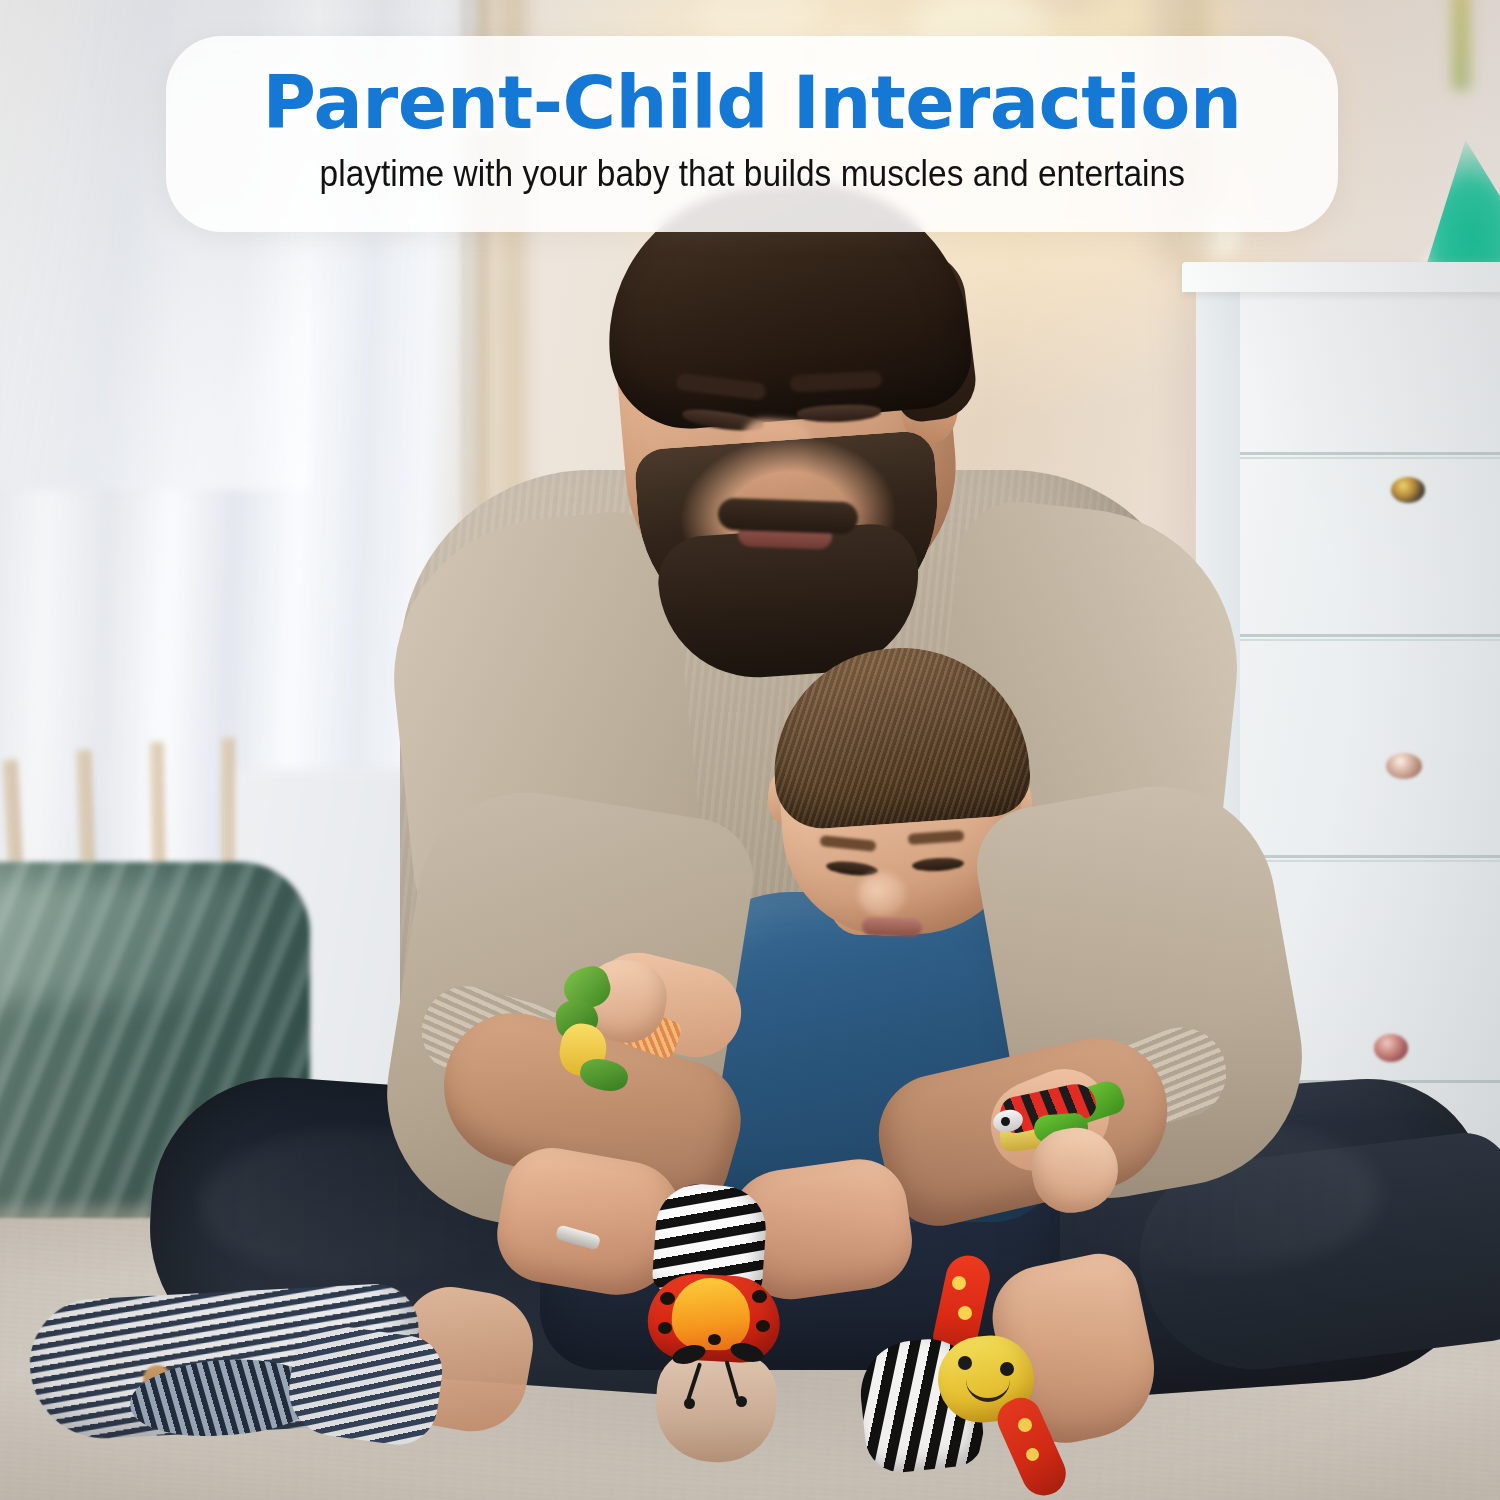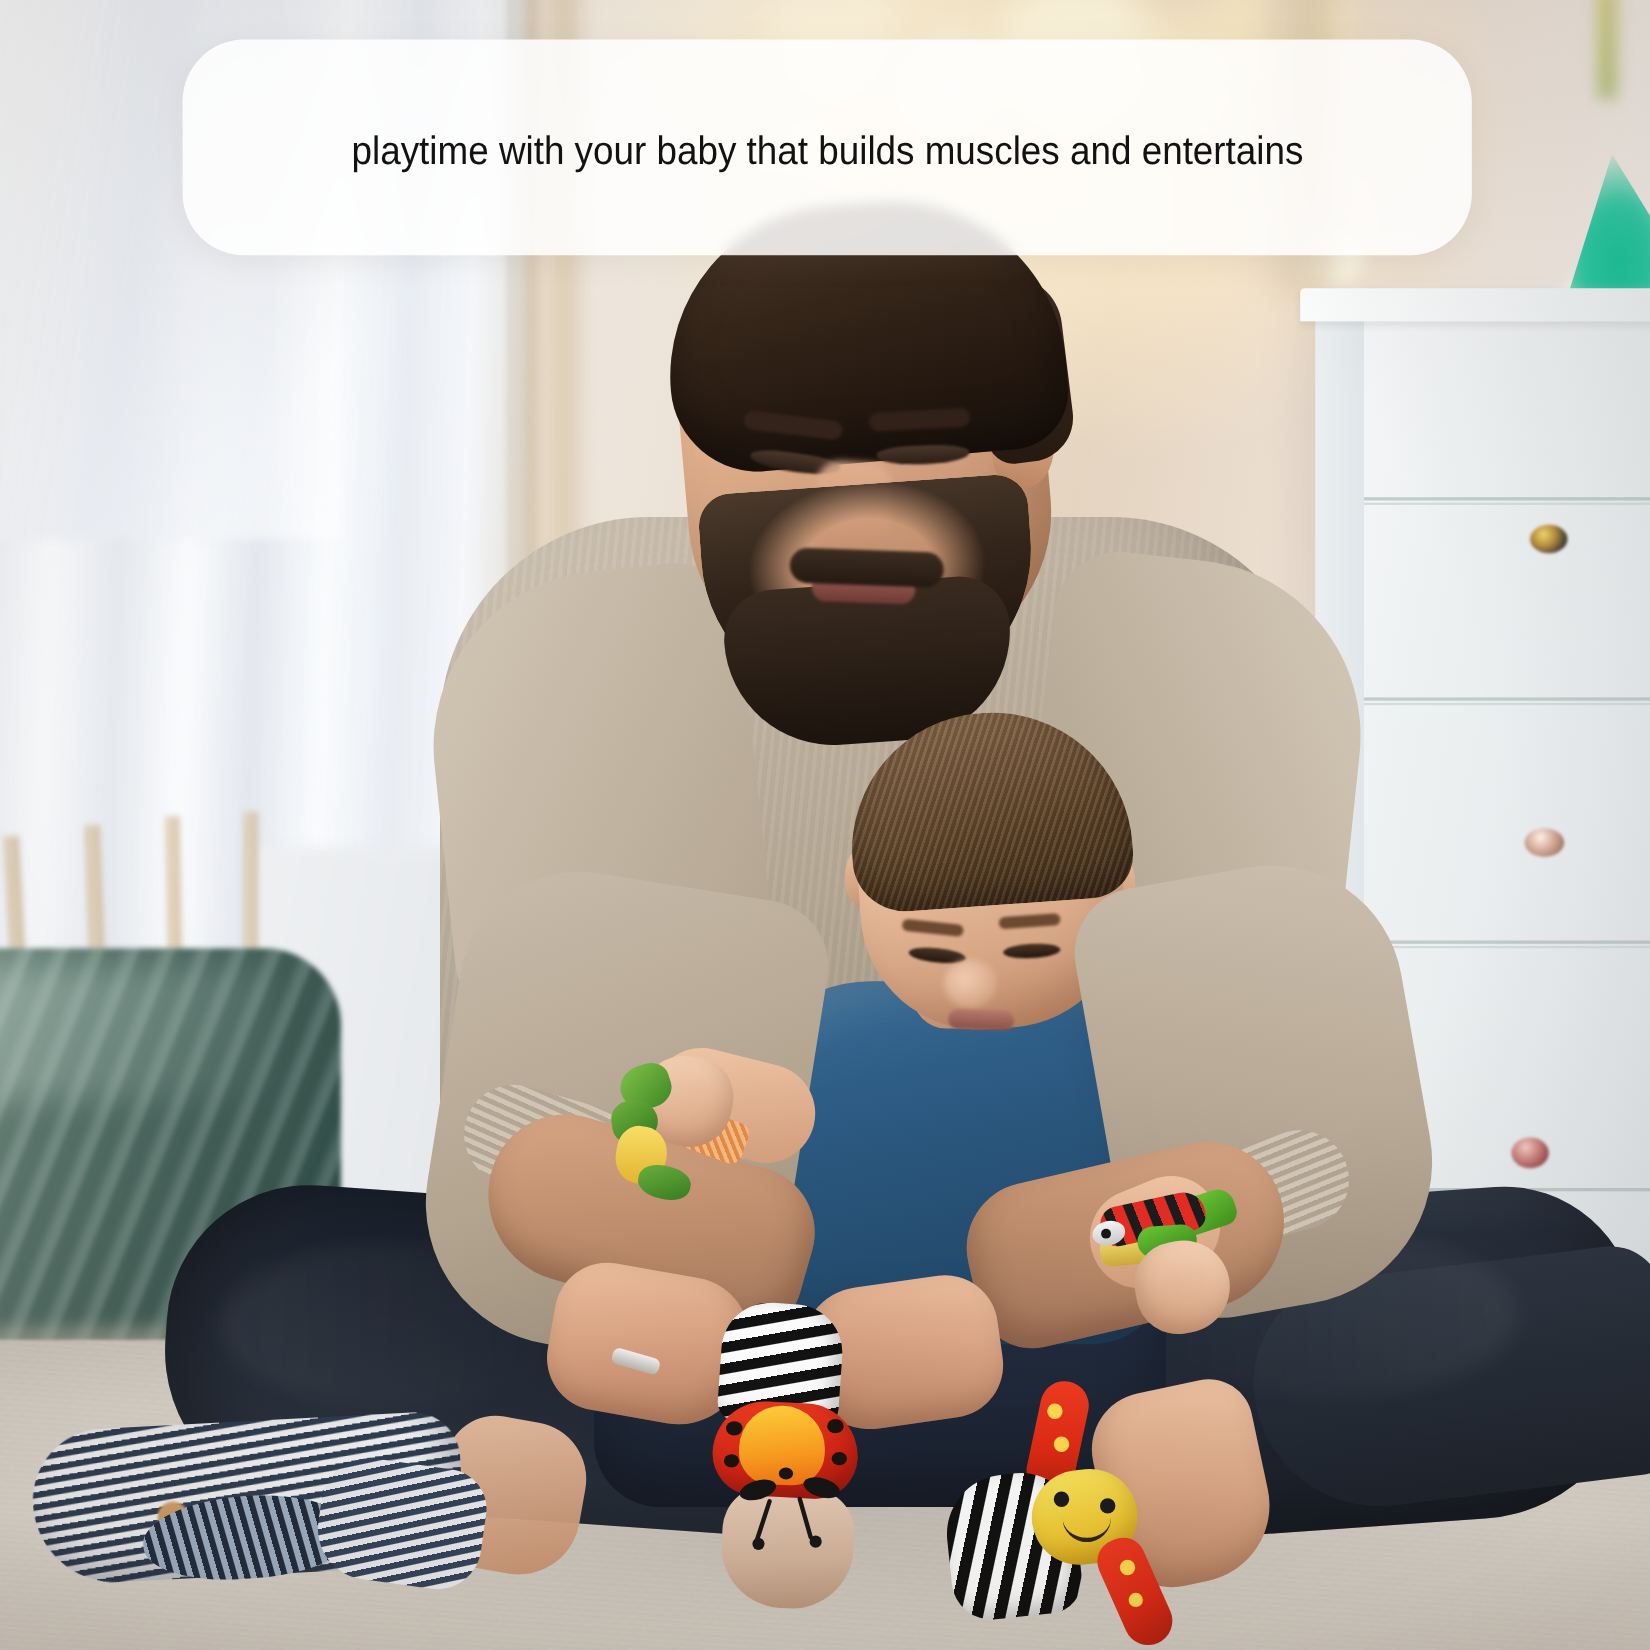--- a/index.html
+++ b/index.html
@@ -648,16 +648,17 @@
   <div class="layer" id="beeWing2d2"></div>
 
   <div class="layer" id="knitSock"></div>
   <div class="layer" id="knitTan"></div>
   <div class="layer" id="knitCuff"></div>
   <div class="layer" id="knitSock2"></div>
 
   <div class="layer" id="grade"></div>
 
   <div id="banner">
+    <div id="banner-title">Parent-Child Interaction</div>
     <div id="banner-subtitle">playtime with your baby that builds muscles and entertains</div>
   </div>
 
 </div>
 
 </body></html>

